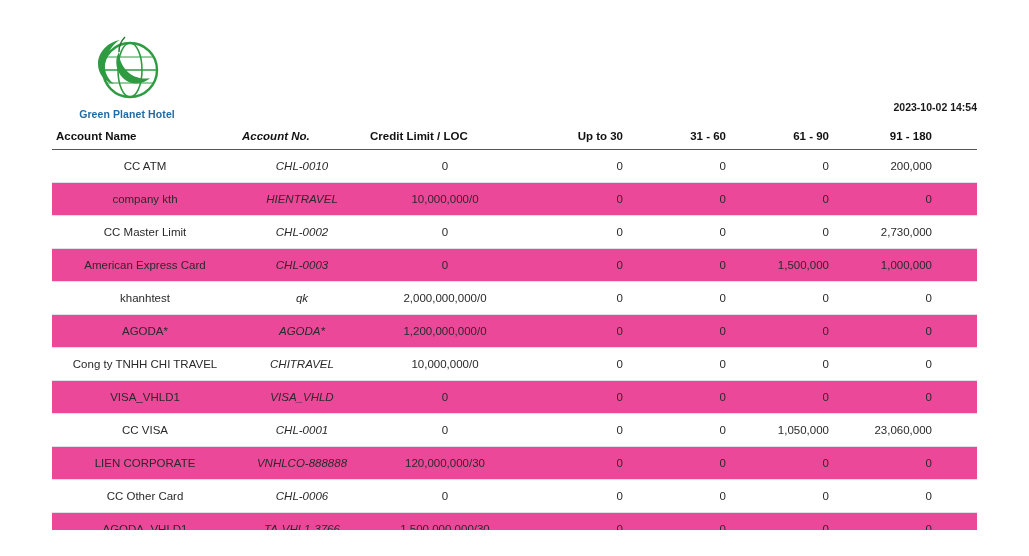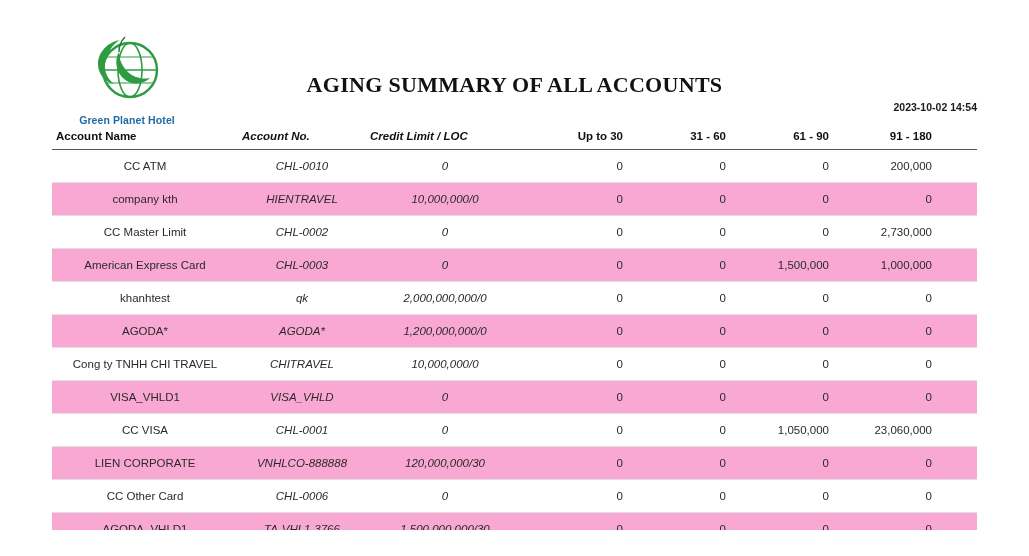--- a/index.html
+++ b/index.html
@@ -32,21 +32,21 @@
     width: 150px;
     text-align: center;
   }
   .logo-mark {
     width: 82px;
     height: 72px;
     margin: 0 auto;
     position: relative;
   }
   .logo-name {
-    margin-top: 12px;
+    margin-top: 6px;
     font-size: 10.5px;
     font-weight: bold;
     color: #1f6aa5;
     letter-spacing: 0.1px;
   }
   .doc-title {
     position: absolute;
     left: 0;
     right: 0;
     top: 72px;
@@ -89,25 +89,25 @@
     text-align: right;
     white-space: nowrap;
     overflow: hidden;
     text-overflow: ellipsis;
     color: #2a2a2a;
   }
   table.report tbody td.left {
     text-align: center;
   }
   table.report tbody tr.alt td {
-    background: #f9a8d4;
+    background: #ec4899;
   }
   .col-name   { width: 178px; }
   .col-acct   { width: 120px; font-style: italic; }
-  .col-credit { width: 150px; font-style: italic; }
+  .col-credit { width: 150px; }
   .col-num    { width: 95px; }
   .col-over   { width: 120px; }
   .table-clip {
     height: 400px;
     overflow: hidden;
   }
 </style>
 </head>
 <body>
 
@@ -124,21 +124,20 @@
           <line x1="21" y1="27" x2="67" y2="27" stroke="#2e9b43" stroke-width="1.2"></line>
           <line x1="21" y1="53" x2="67" y2="53" stroke="#2e9b43" stroke-width="1.2"></line>
           <path d="M33 22 C28 30 30 42 38 49 C46 56 58 54 64 48 C56 50 46 47 40 40 C35 34 33 28 33 22 Z" fill="#2e9b43"></path>
           <path d="M34 10 C22 12 12 22 12 34 C12 44 19 52 28 54 C20 48 17 38 20 29 C23 20 28 13 34 10 Z" fill="#2e9b43"></path>
           <path d="M33 22 C33 16 35 11 39 7" fill="none" stroke="#1d7a30" stroke-width="1.4"></path>
         </svg>
       </div>
       <div class="logo-name">Green Planet Hotel</div>
     </div>
 
-    <div class="doc-title">AGING SUMMARY OF ALL ACCOUNTS</div>
     <div class="timestamp">2023-10-02 14:54</div>
   </div>
 
   <div class="table-clip">
     <table class="report">
       <thead>
         <tr>
           <th class="left col-name">Account Name</th>
           <th class="left col-acct">Account No.</th>
           <th class="left col-credit">Credit Limit / LOC</th>

